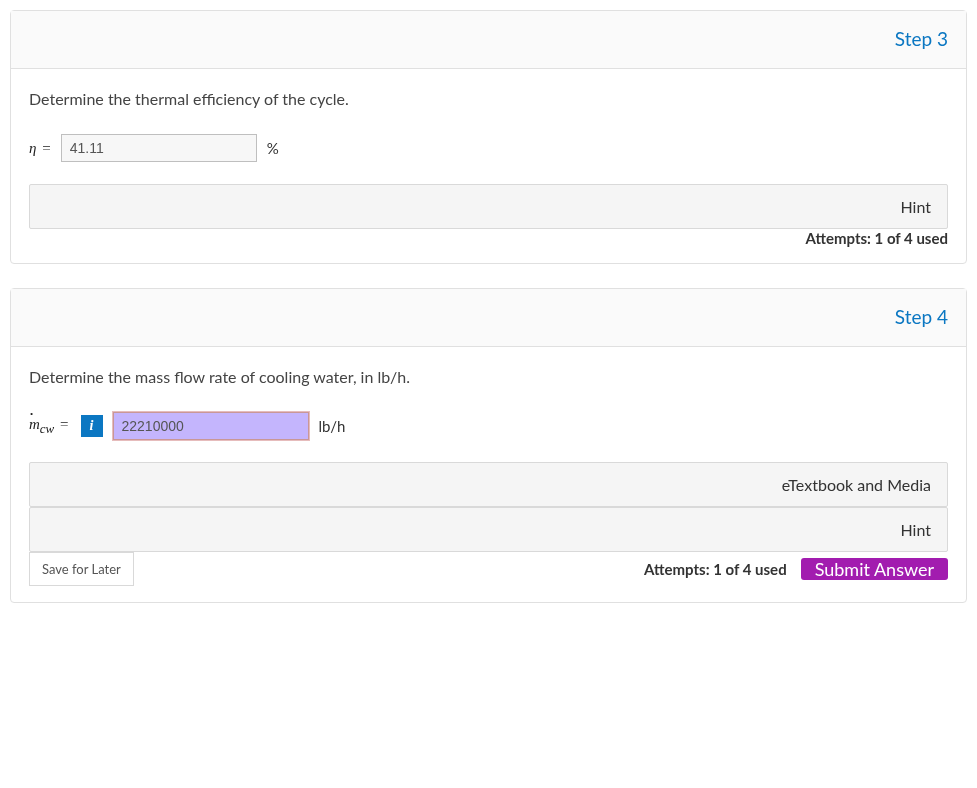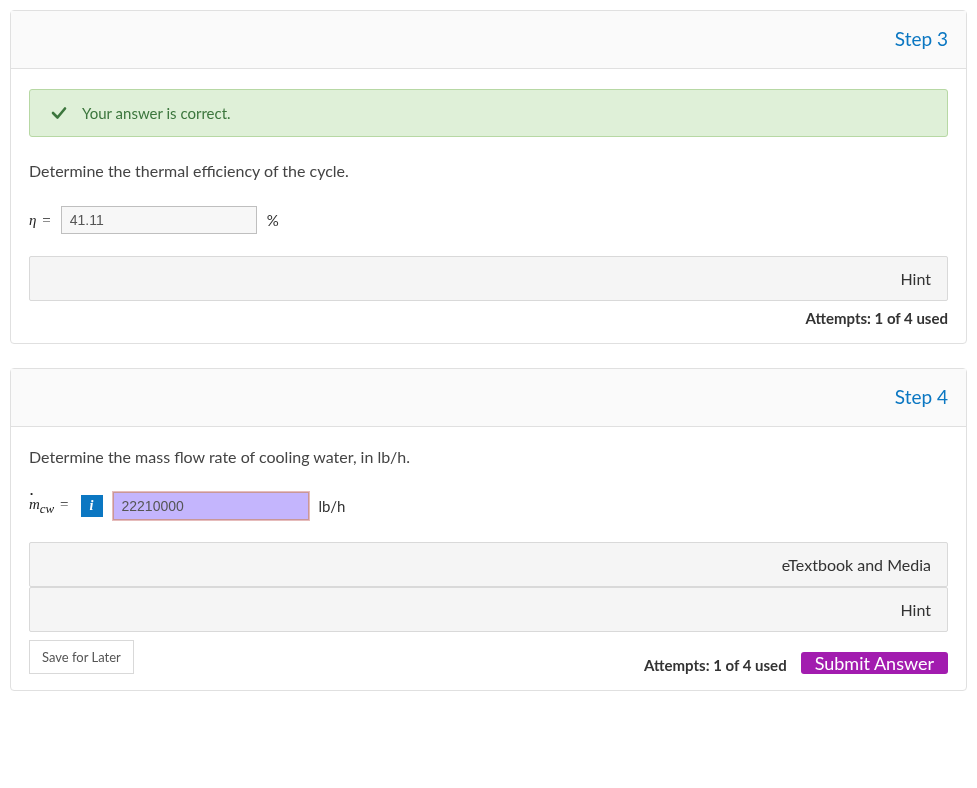--- a/index.html
+++ b/index.html
@@ -129,24 +129,23 @@
     border: 1px solid #d9d9d9;
     padding: 12px 16px;
     font-size: 16px;
     color: #333;
     border-radius: 2px;
     cursor: pointer;
     font-family: inherit;
   }
   .footer-row {
     display: flex;
-    align-items: flex-end;
+    align-items: center;
     justify-content: flex-end;
     gap: 14px;
-    margin-top: 8px;
   }
   .footer-row .spacer { flex: 1; }
   .save-later {
     border: 1px solid #d9d9d9;
     background: #fff;
     color: #555;
     font-size: 13px;
     padding: 8px 12px;
     cursor: pointer;
     font-family: inherit;
@@ -169,28 +168,20 @@
 </style>
 </head>
 <body>
 
 <div class="step-card">
   <div class="step-header">
     <div class="step-title">Step 3</div>
   </div>
   <div class="step-body">
 
-    <div class="feedback correct">
-      <span class="icon">
-        <svg width="18" height="18" viewBox="0 0 24 24">
-            <path fill="none" stroke="#3c763d" stroke-width="3.5" stroke-linecap="round" stroke-linejoin="round" d="M4 12 L10 18 L20 6"></path>
-          </svg>
-      </span>
-      <span>Your answer is correct.</span>
-    </div>
 
     <div class="prompt">Determine the thermal efficiency of the cycle.</div>
 
     <div class="answer-row">
       <span class="var-label"><span>η</span><span class="eq"> =</span></span>
       <input class="answer-input" value="41.11" style="">
       <span class="unit">%</span>
     </div>
 
     <button class="panel-button">Hint</button>

